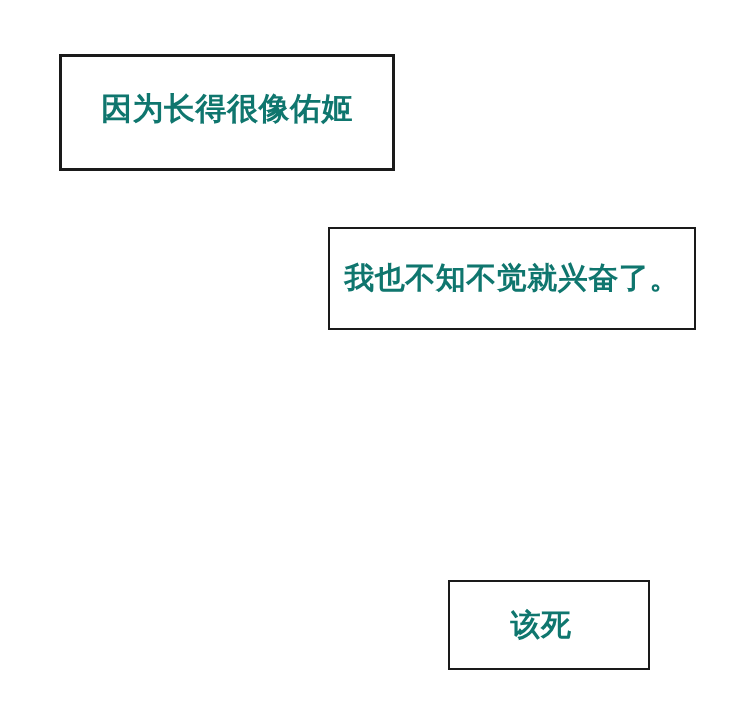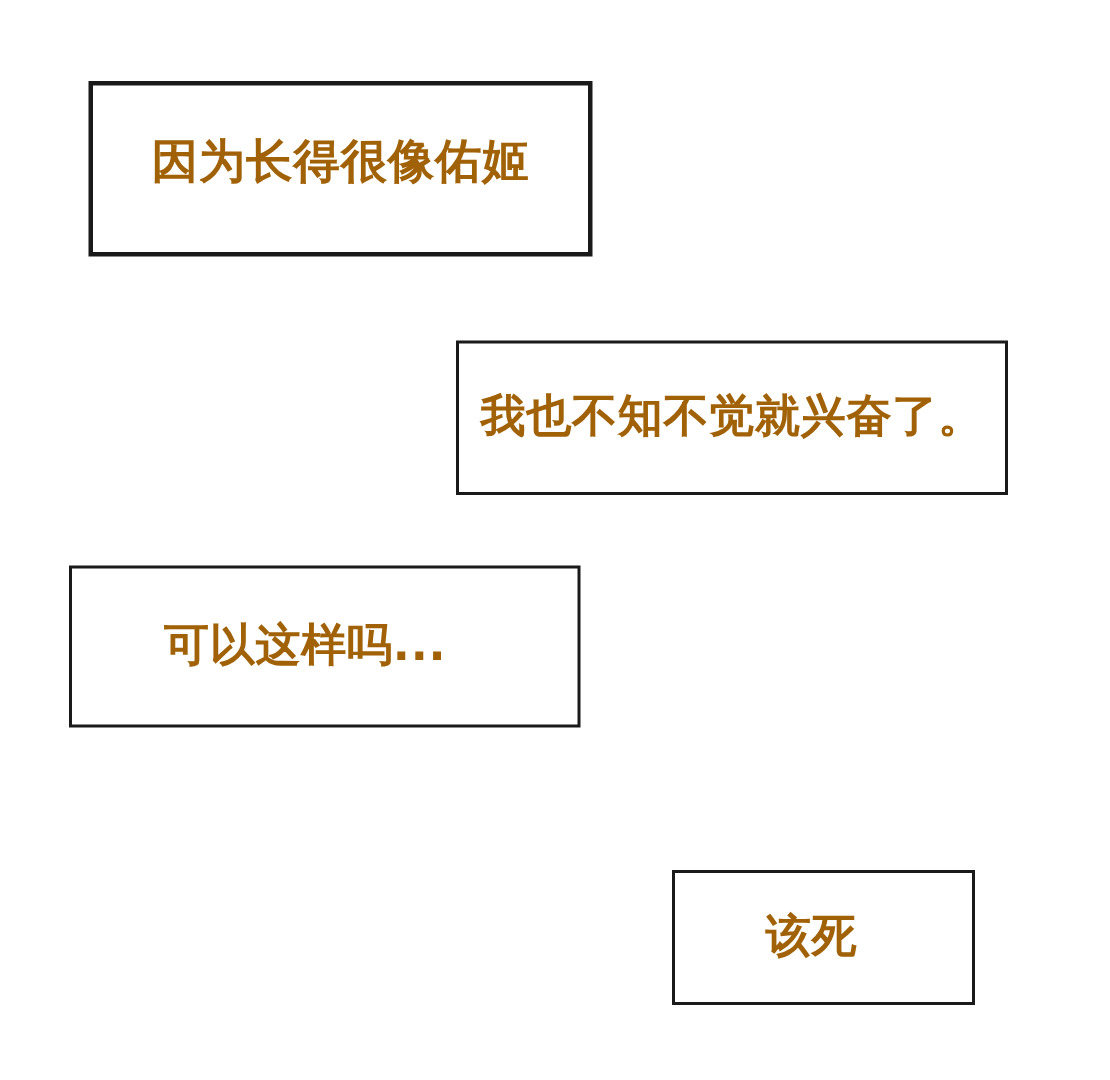--- a/index.html
+++ b/index.html
@@ -22,37 +22,37 @@
     border: 2px solid #1a1a1a;
     display: flex;
     align-items: center;
     justify-content: center;
   }
   .caption-text {
     font-family: "DejaVu Sans", sans-serif;
     font-weight: 700;
     font-size: 30px;
     line-height: 1.15;
-    color: #a16207;
+    color: #0f766e;
     letter-spacing: 0.5px;
     white-space: nowrap;
   }
   
   .box1 {
     left: 59px;
     top: 54px;
     width: 336px;
     height: 117px;
     border-width: 3px;
     padding-bottom: 8px; 
   }
   .box1 .caption-text { font-size: 31px; }
   
   .box2 {
-    left: 304px;
+    left: 328px;
     top: 227px;
     width: 368px;
     height: 103px;
   }
   
   .box3 {
     left: 46px;
     top: 377px;
     width: 341px;
     height: 108px;
@@ -74,21 +74,18 @@
 <div class="page">
 
   <div class="caption-box box1">
     <span class="caption-text">因为长得很像佑姬</span>
   </div>
 
   <div class="caption-box box2">
     <span class="caption-text">我也不知不觉就兴奋了。</span>
   </div>
 
-  <div class="caption-box box3">
-    <span class="caption-text">可以这样吗...</span>
-  </div>
 
   <div class="caption-box box4">
     <span class="caption-text">该死</span>
   </div>
 
 </div>
 
 </body></html>

